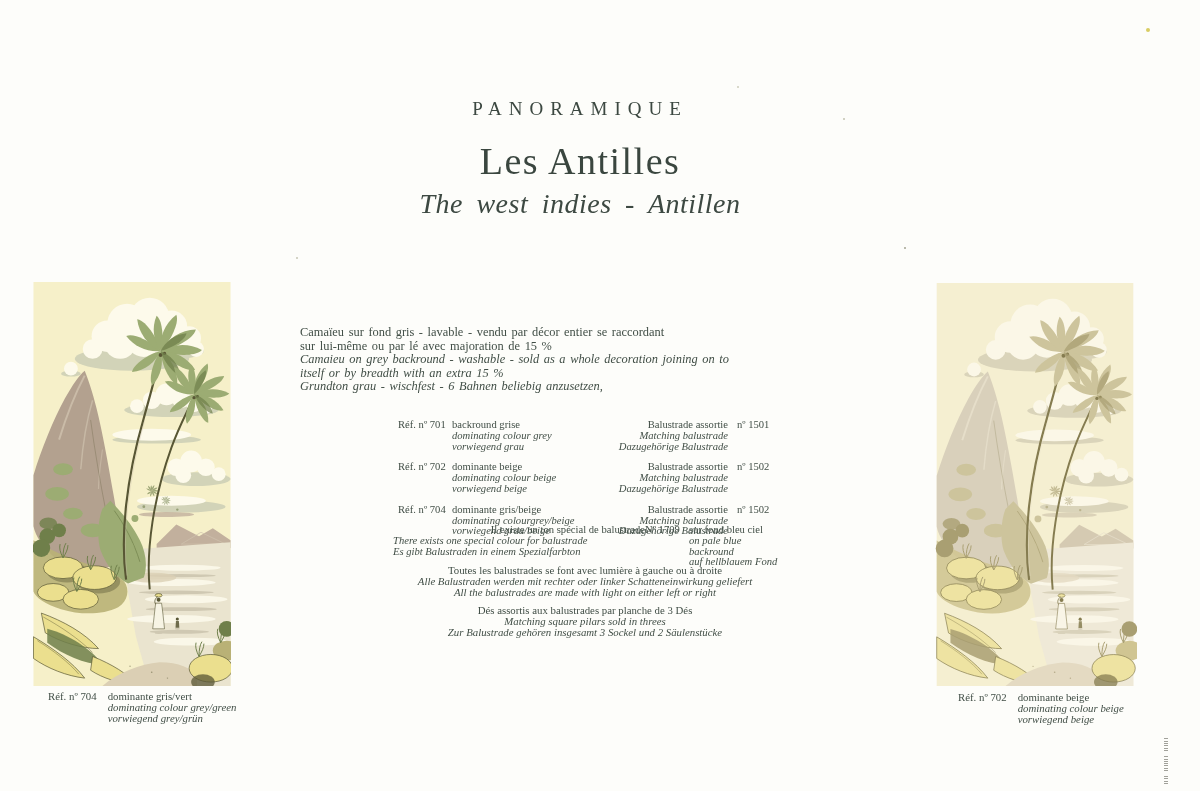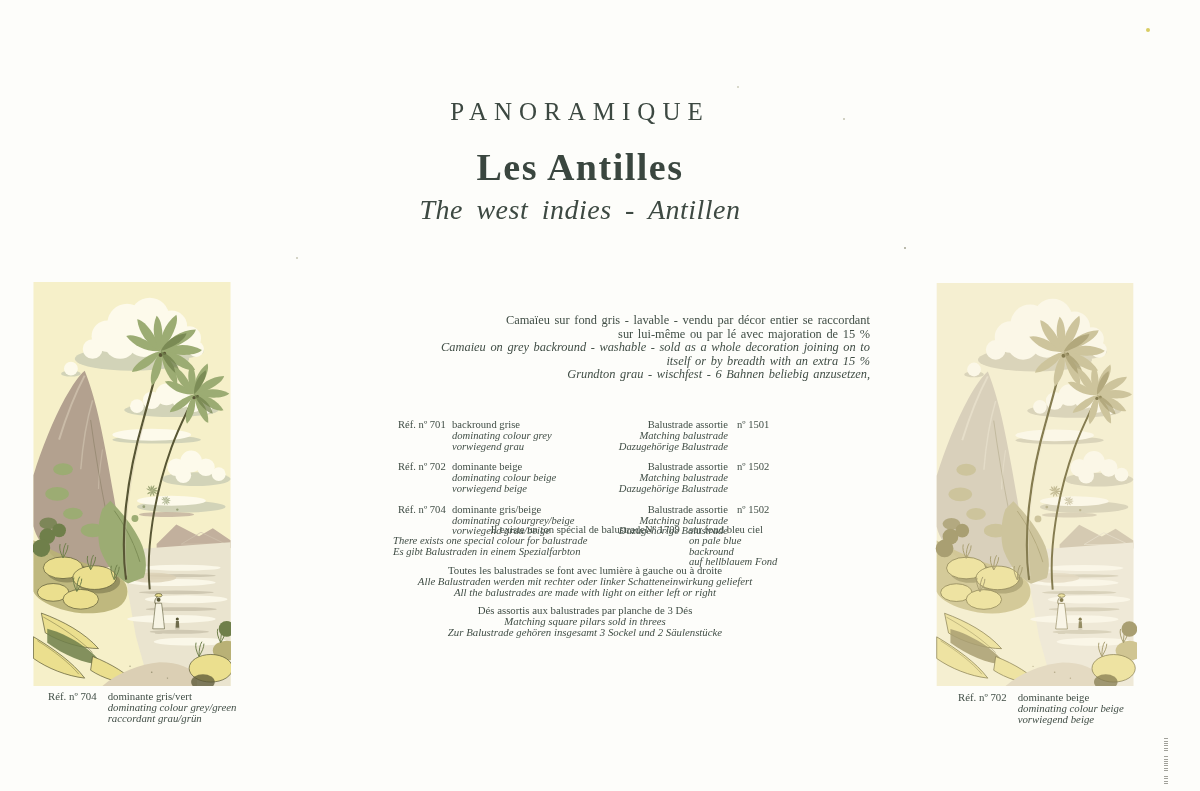--- a/index.html
+++ b/index.html
@@ -8,26 +8,26 @@
     background:#fdfdfa;
     font-family:"Liberation Serif","DejaVu Serif",serif;
     color:#414e46;
     position:relative;
   }
   .sheet{position:absolute;inset:0;}
   .it{font-style:italic;font-family:Liberation Serif, serif;}
 
   
   .header{position:absolute;left:330px;top:98px;width:500px;text-align:center;}
-  .collection{font-size:25px;letter-spacing:7px;color:#3c4841;}
-  .title{font-size:38px;letter-spacing:1.5px;margin-top:19px;color:#3a463f;font-weight:bold;}
+  .collection{font-size:19px;letter-spacing:7px;color:#3c4841;}
+  .title{font-size:38px;letter-spacing:1.5px;margin-top:19px;color:#3a463f;}
   .subtitle{font-size:28px;font-style:italic;margin-top:5px;word-spacing:6px;letter-spacing:.5px;color:#3d4942;}
 
   
-  .intro{position:absolute;left:300px;top:314px;width:570px;text-align:right;
+  .intro{position:absolute;left:300px;top:326px;width:570px;text-align:left;
          font-size:12.4px;line-height:13.6px;word-spacing:1.5px;}
 
   
   .refs{position:absolute;left:398px;top:420px;width:372px;font-size:10.6px;line-height:10.8px;}
   .ref-row{display:grid;grid-template-columns:54px 158px 118px 42px;margin-bottom:10px;}
   .ref-label{grid-column:1;}
   .dom-col{grid-column:2;}
   .bal-col{grid-column:3;text-align:right;}
   .bal-no{grid-column:4;padding-left:9px;}
 
@@ -356,21 +356,21 @@
   <div class="fig fig-left">
     <svg class="illo illo-left" viewBox="0 0 200 410" role="img">
       <use href="#tropic-scene"></use>
     </svg>
   </div>
   <div class="caption caption-left">
     <span>Réf. nº 704</span>
     <div>
       <div>dominante gris/vert</div>
       <div class="it">dominating colour grey/green</div>
-      <div class="it">raccordant grau/grün</div>
+      <div class="it">vorwiegend grey/grün</div>
     </div>
   </div>
 
   <div class="fig fig-right">
     <svg class="illo illo-right" viewBox="0 0 200 410" role="img">
       <use href="#tropic-scene"></use>
     </svg>
   </div>
   <div class="caption caption-right">
     <span>Réf. nº 702</span>

